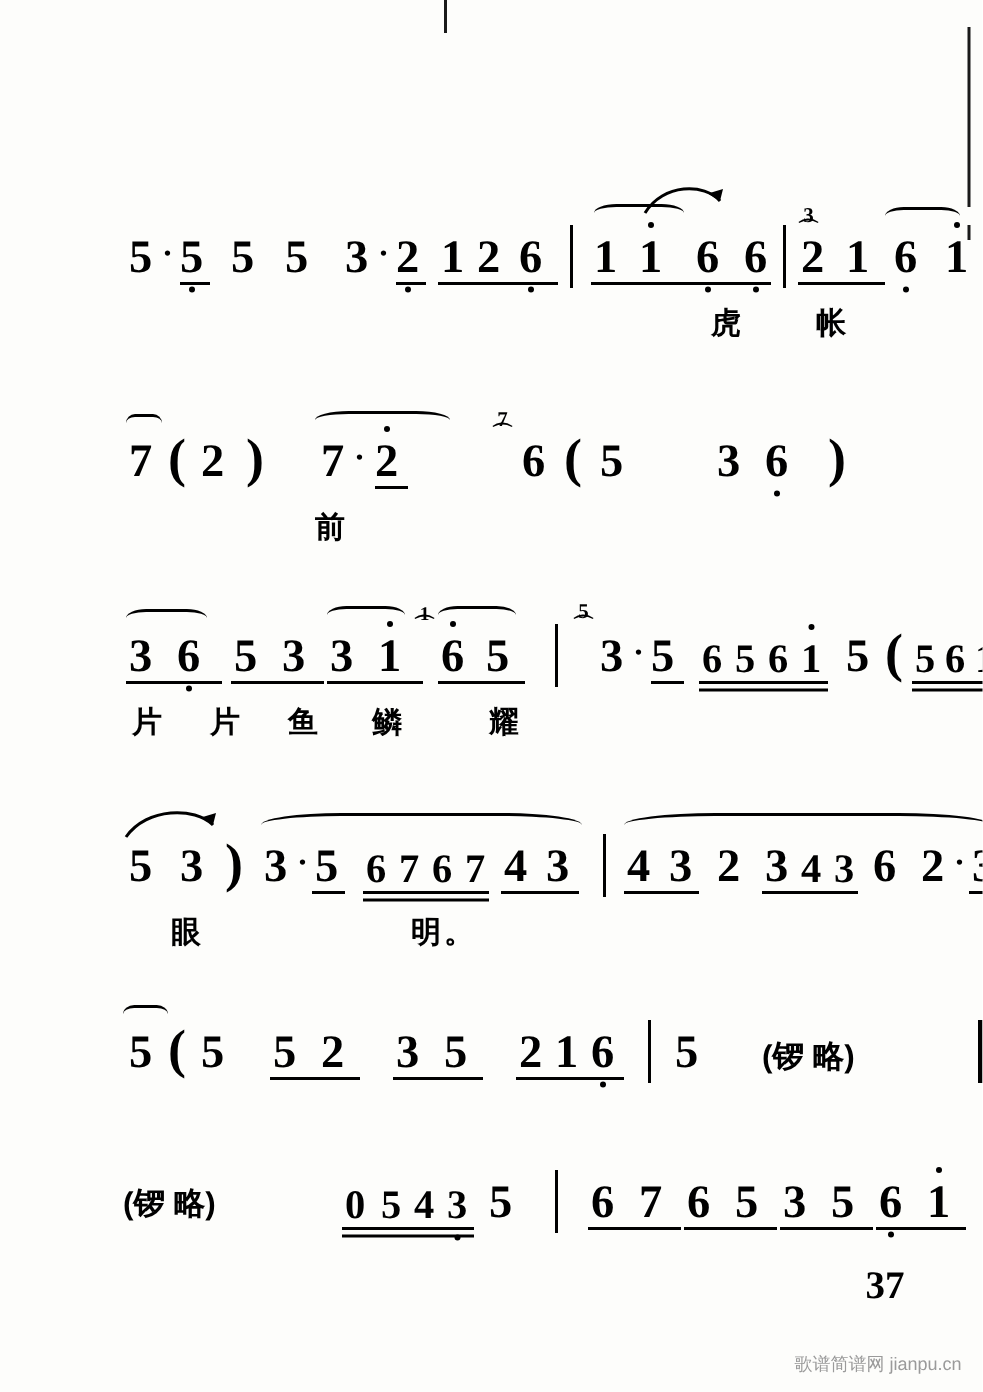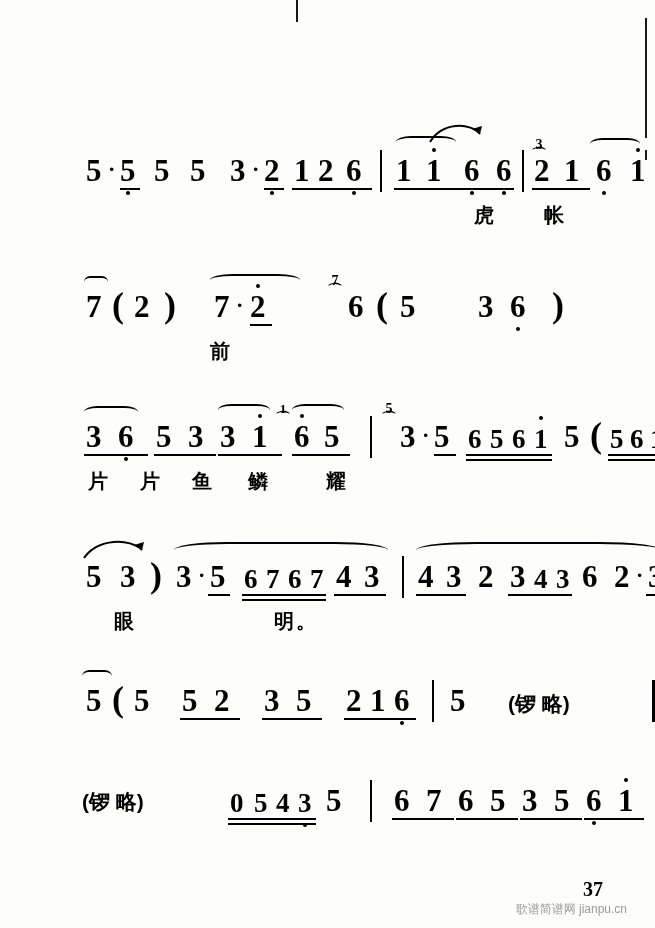--- a/index.html
+++ b/index.html
@@ -139,28 +139,28 @@
   .tri .mark { font-size: 15px; display:block; margin-top:-3px; }
   .annot {
     position: absolute;
     font-size: 21px;
     font-family: "Liberation Sans", sans-serif;
     font-weight: 700;
   }
   .pagenum {
     position: absolute;
     right: 52px;
-    top: 878px;
-    font-size: 20px;
+    top: 842px;
+    font-size: 26px;
     font-weight: 700;
     font-family: "Liberation Serif", serif;
   }
   .watermark {
     position: absolute;
-    right: 28px;
+    right: 14px;
     bottom: 10px;
     font-size: 12px;
     color: #9a9a9a;
     font-family: "Liberation Sans", sans-serif;
   }
   .arrow {
     position: absolute;
   }
 </style>
 </head>

